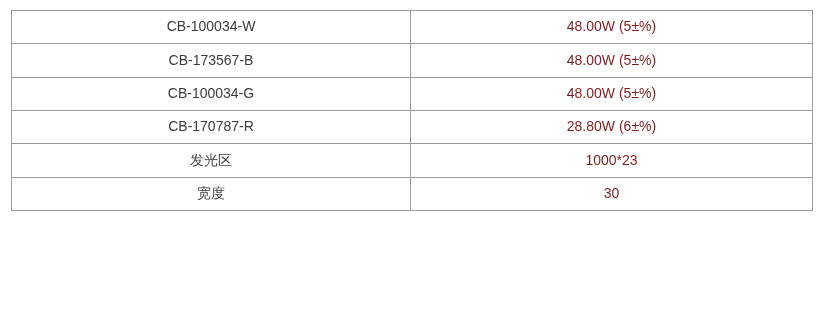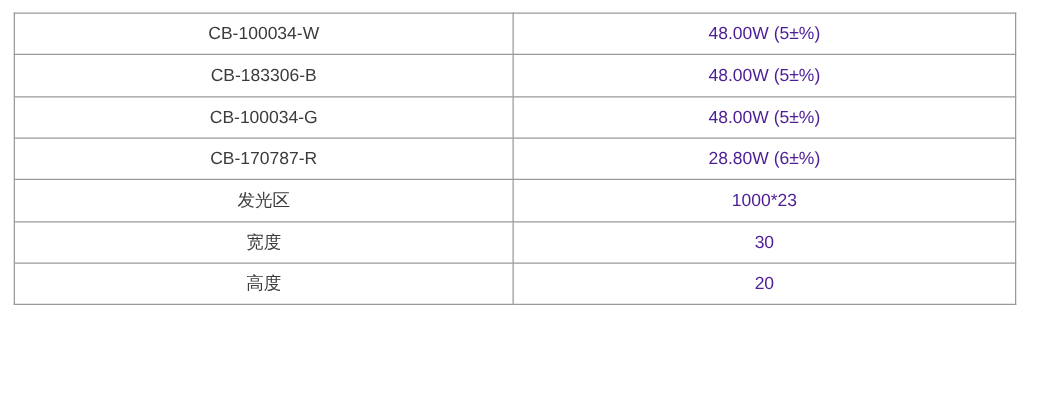--- a/index.html
+++ b/index.html
@@ -42,55 +42,51 @@
     line-height: 1.25;
     font-weight: 400;
     color: #3b3b3b;
     padding: 0 6px;
     height: 33.33px;
     box-sizing: border-box;
     white-space: nowrap;
     overflow: hidden;
   }
   .spec-table td.cell-param { color: #3b3b3b; }
-  .spec-table td.cell-value { color: #4c1d95; }
+  .spec-table td.cell-value { color: #7f1d1d; }
 </style>
 </head>
 <body>
 
 <div class="sheet">
   <table class="spec-table">
     <colgroup>
       <col class="col-param">
       <col class="col-value">
     </colgroup>
     <tbody>
       <tr>
         <td class="cell-param">CB-100034-W</td>
         <td class="cell-value">48.00W (5±%)</td>
       </tr>
       <tr>
-        <td class="cell-param">CB-183306-B</td>
+        <td class="cell-param">CB-173567-B</td>
         <td class="cell-value">48.00W (5±%)</td>
       </tr>
       <tr>
         <td class="cell-param">CB-100034-G</td>
         <td class="cell-value">48.00W (5±%)</td>
       </tr>
       <tr>
         <td class="cell-param">CB-170787-R</td>
         <td class="cell-value">28.80W (6±%)</td>
       </tr>
       <tr>
         <td class="cell-param">发光区</td>
         <td class="cell-value">1000*23</td>
       </tr>
       <tr>
         <td class="cell-param">宽度</td>
         <td class="cell-value">30</td>
       </tr>
-      <tr>
-        <td class="cell-param">高度</td>
-        <td class="cell-value">20</td>
-      </tr>
     </tbody>
   </table>
 </div>
 
 </body></html>

